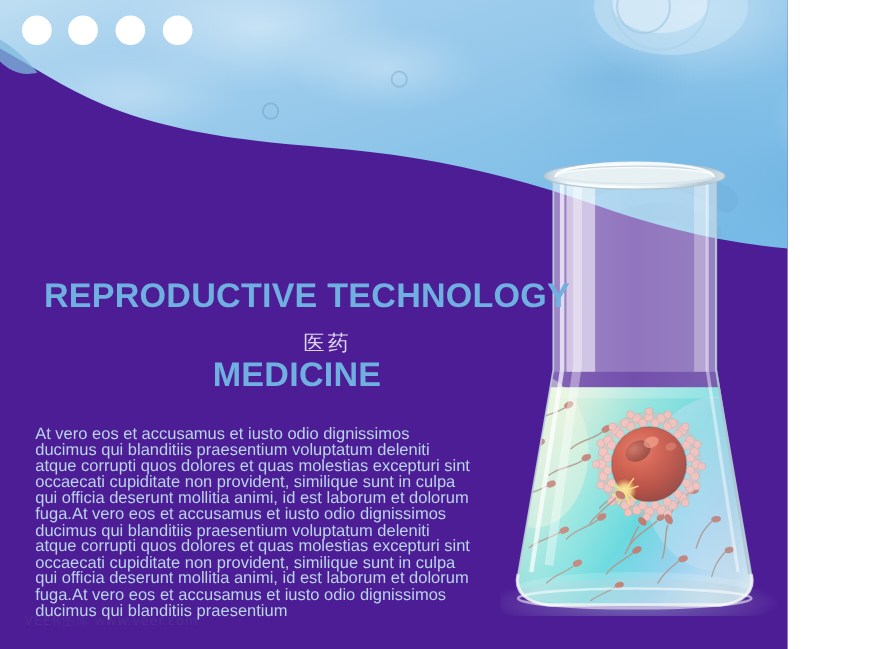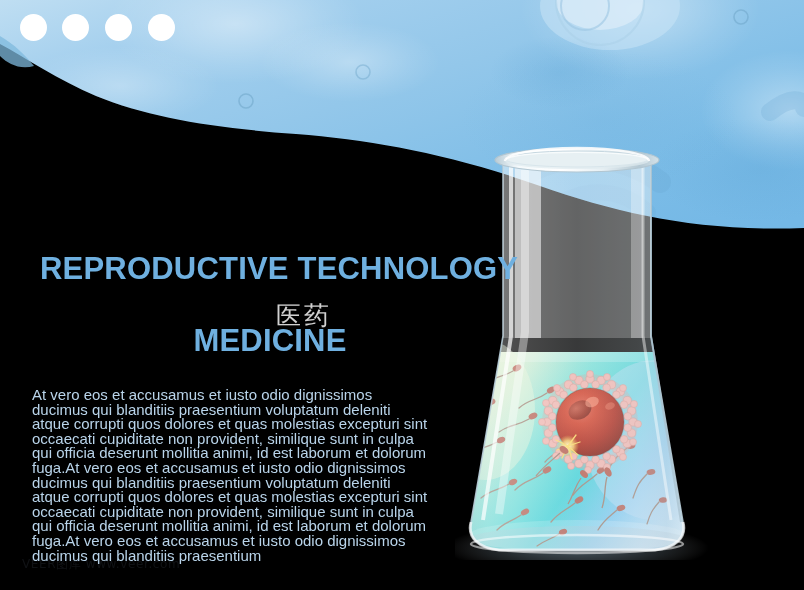--- a/index.html
+++ b/index.html
@@ -1,21 +1,21 @@
 <!DOCTYPE html>
 <html><head>
 <meta charset="utf-8">
 <style>
   html,body{margin:0;padding:0;}
   body{
     width:804px;height:590px;overflow:hidden;position:relative;
     background:#ffffff;
     font-family:"Liberation Sans", sans-serif;
   }
-  #stage{position:absolute;inset:0;width:804px;height:590px;overflow:hidden;background:#000000;}
+  #stage{position:absolute;inset:0;width:716px;height:590px;overflow:hidden;background:#4c1d95;}
 
   
   .banner{position:absolute;left:0;top:0;width:804px;height:240px;}
   .banner svg{display:block;}
 
   
   .dot{position:absolute;border-radius:50%;background:#ffffff;}
 
   
   .headline{
@@ -40,21 +40,21 @@
     text-align:left;
   }
 
   
   .flask{position:absolute;left:455px;top:140px;width:265px;height:420px;}
   .flask svg{display:block;}
 
   
   .wm-center{
     position:absolute;left:276px;top:299px;
-    font-size:25px;color:rgba(255,255,255,.82);
+    font-size:19px;color:rgba(255,255,255,.82);
     letter-spacing:3px;white-space:nowrap;
     font-family:"DejaVu Sans", sans-serif;
     pointer-events:none;
   }
   .wm-center2{
     position:absolute;left:500px;top:296px;
     font-size:30px;color:rgba(255,255,255,.55);
     letter-spacing:3px;white-space:nowrap;
     font-family:"DejaVu Sans", sans-serif;
     pointer-events:none;

